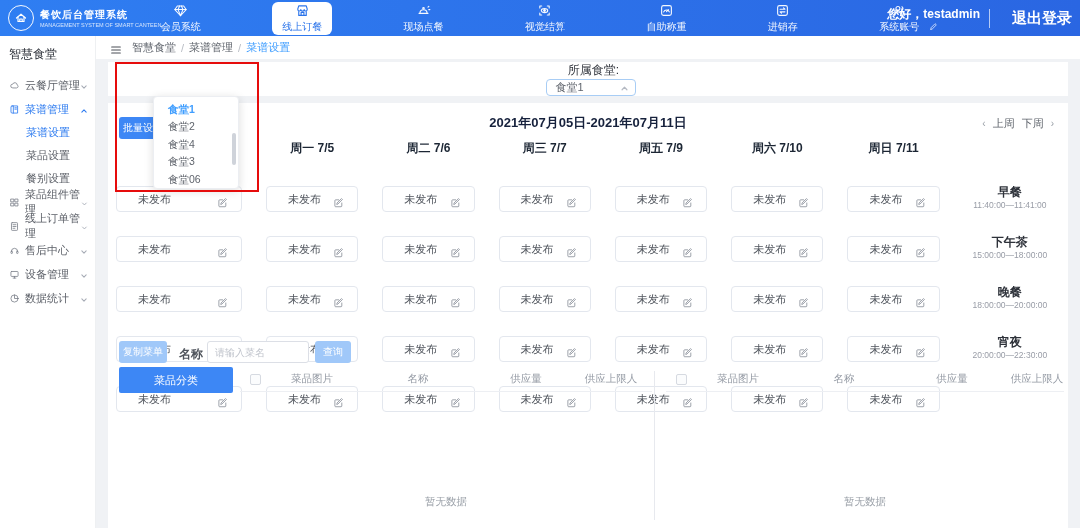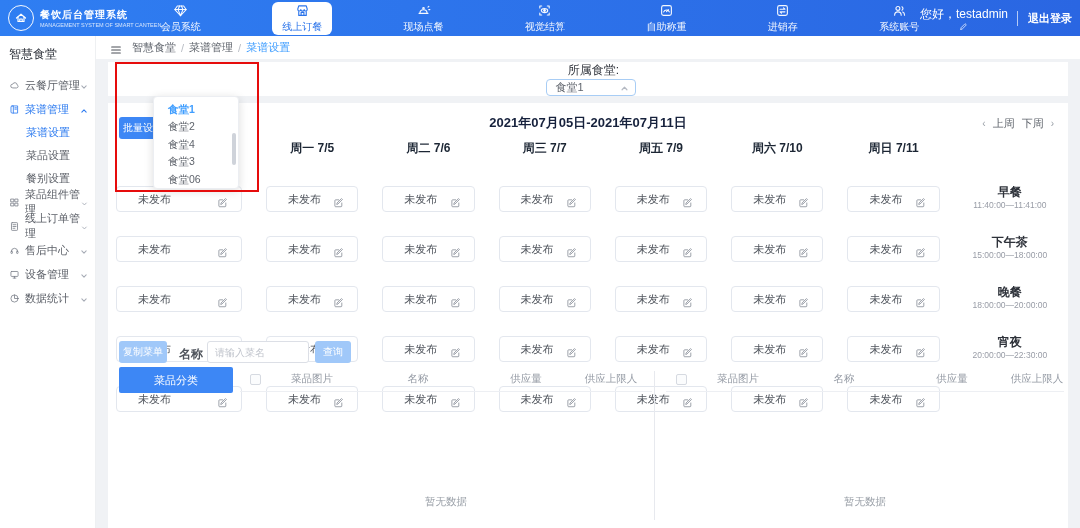--- a/index.html
+++ b/index.html
@@ -18,24 +18,24 @@
   .logo-sub { font-size:6px; opacity:.8; transform:scale(.92); transform-origin:left; }
   .nav { position:absolute; left:120px; top:0; width:840px; height:36px; display:flex; justify-content:space-around; align-items:center; }
   .nav-item { display:flex; flex-direction:column; align-items:center; justify-content:center; gap:2px;
               color:rgba(255,255,255,.95); cursor:pointer; padding:2px 10px; height:34px; }
   .nav-item .nicon { width:15px; height:15px; }
   .nav-item .nicon svg { width:100%; height:100%; }
   .nav-item .nlabel { font-size:10px; }
   .nav-item.active { background:#fff; color:#2b74ea; border-radius:6px; height:33px; margin-top:0; }
   .user-area { position:absolute; right:8px; top:0; height:36px; display:flex; align-items:center; gap:9px; color:#fff; }
   .greeting-wrap { display:flex; flex-direction:column; align-items:center; line-height:12px; }
-  .greeting { font-size:12px; font-weight:normal; }
+  .greeting { font-size:12px; font-weight:bold; }
   .greet-icon { width:9px; height:9px; opacity:.9; }
   .greet-icon svg { width:100%; height:100%; }
-  .logout { font-size:11px; font-weight:bold; border-left:1px solid rgba(255,255,255,.65); padding-left:10px; cursor:pointer; }
+  .logout { font-size:15px; font-weight:bold; border-left:1px solid rgba(255,255,255,.65); padding-left:22px; cursor:pointer; }
 
   
   .sidebar { position:absolute; left:0; top:36px; width:96px; bottom:0; background:#fff; border-right:1px solid #eef0f2; z-index:5; }
   .sb-title { font-size:12px; color:#262a33; padding:10px 0 10px 9px; }
   .sb-item { display:flex; align-items:center; height:24px; padding:0 7px 0 9px; font-size:11px; color:#5a5e66; cursor:pointer; }
   .sb-item .sicon { width:11px; height:11px; margin-right:5px; color:#7d828c; flex:none; }
   .sb-item .sicon svg { width:100%; height:100%; }
   .sb-item .chev { margin-left:auto; width:8px; height:8px; color:#a6abb5; }
   .sb-item .chev svg { width:100%; height:100%; }
   .sb-item.active { color:#2d7bf0; }

